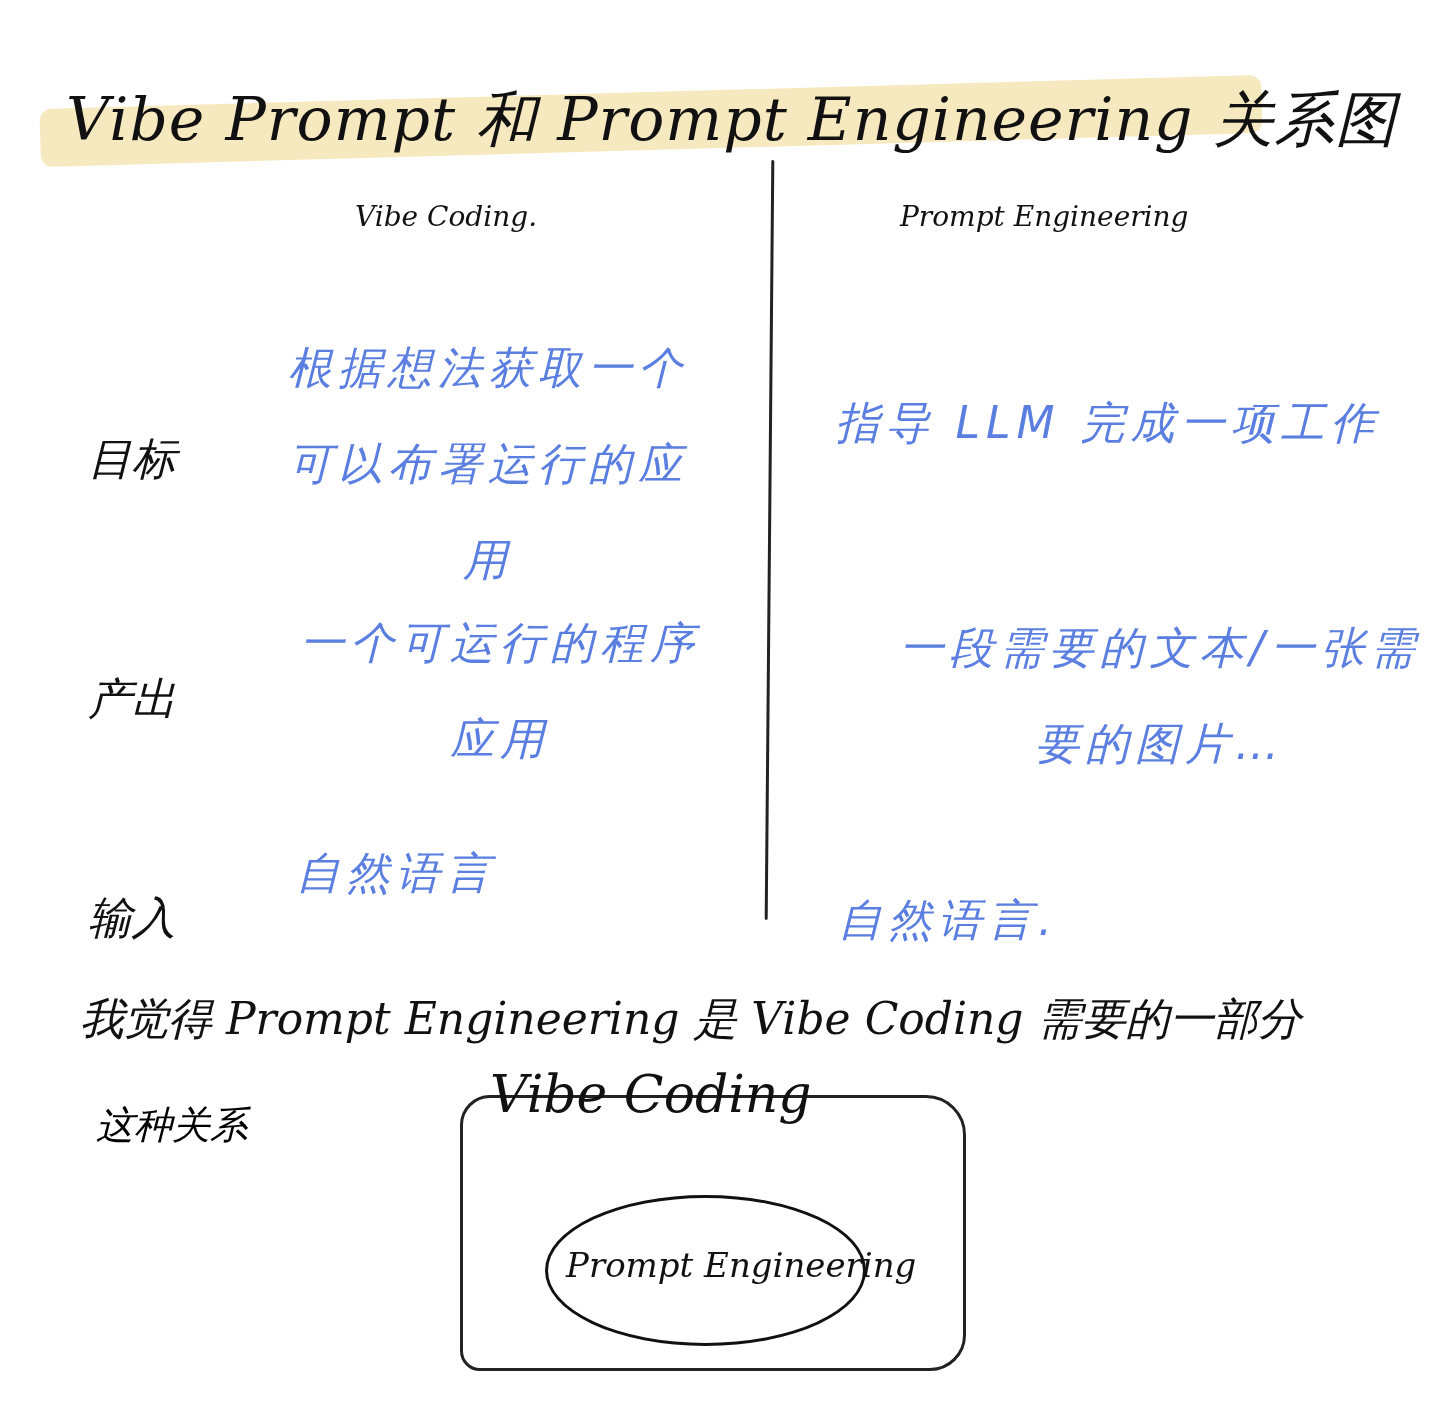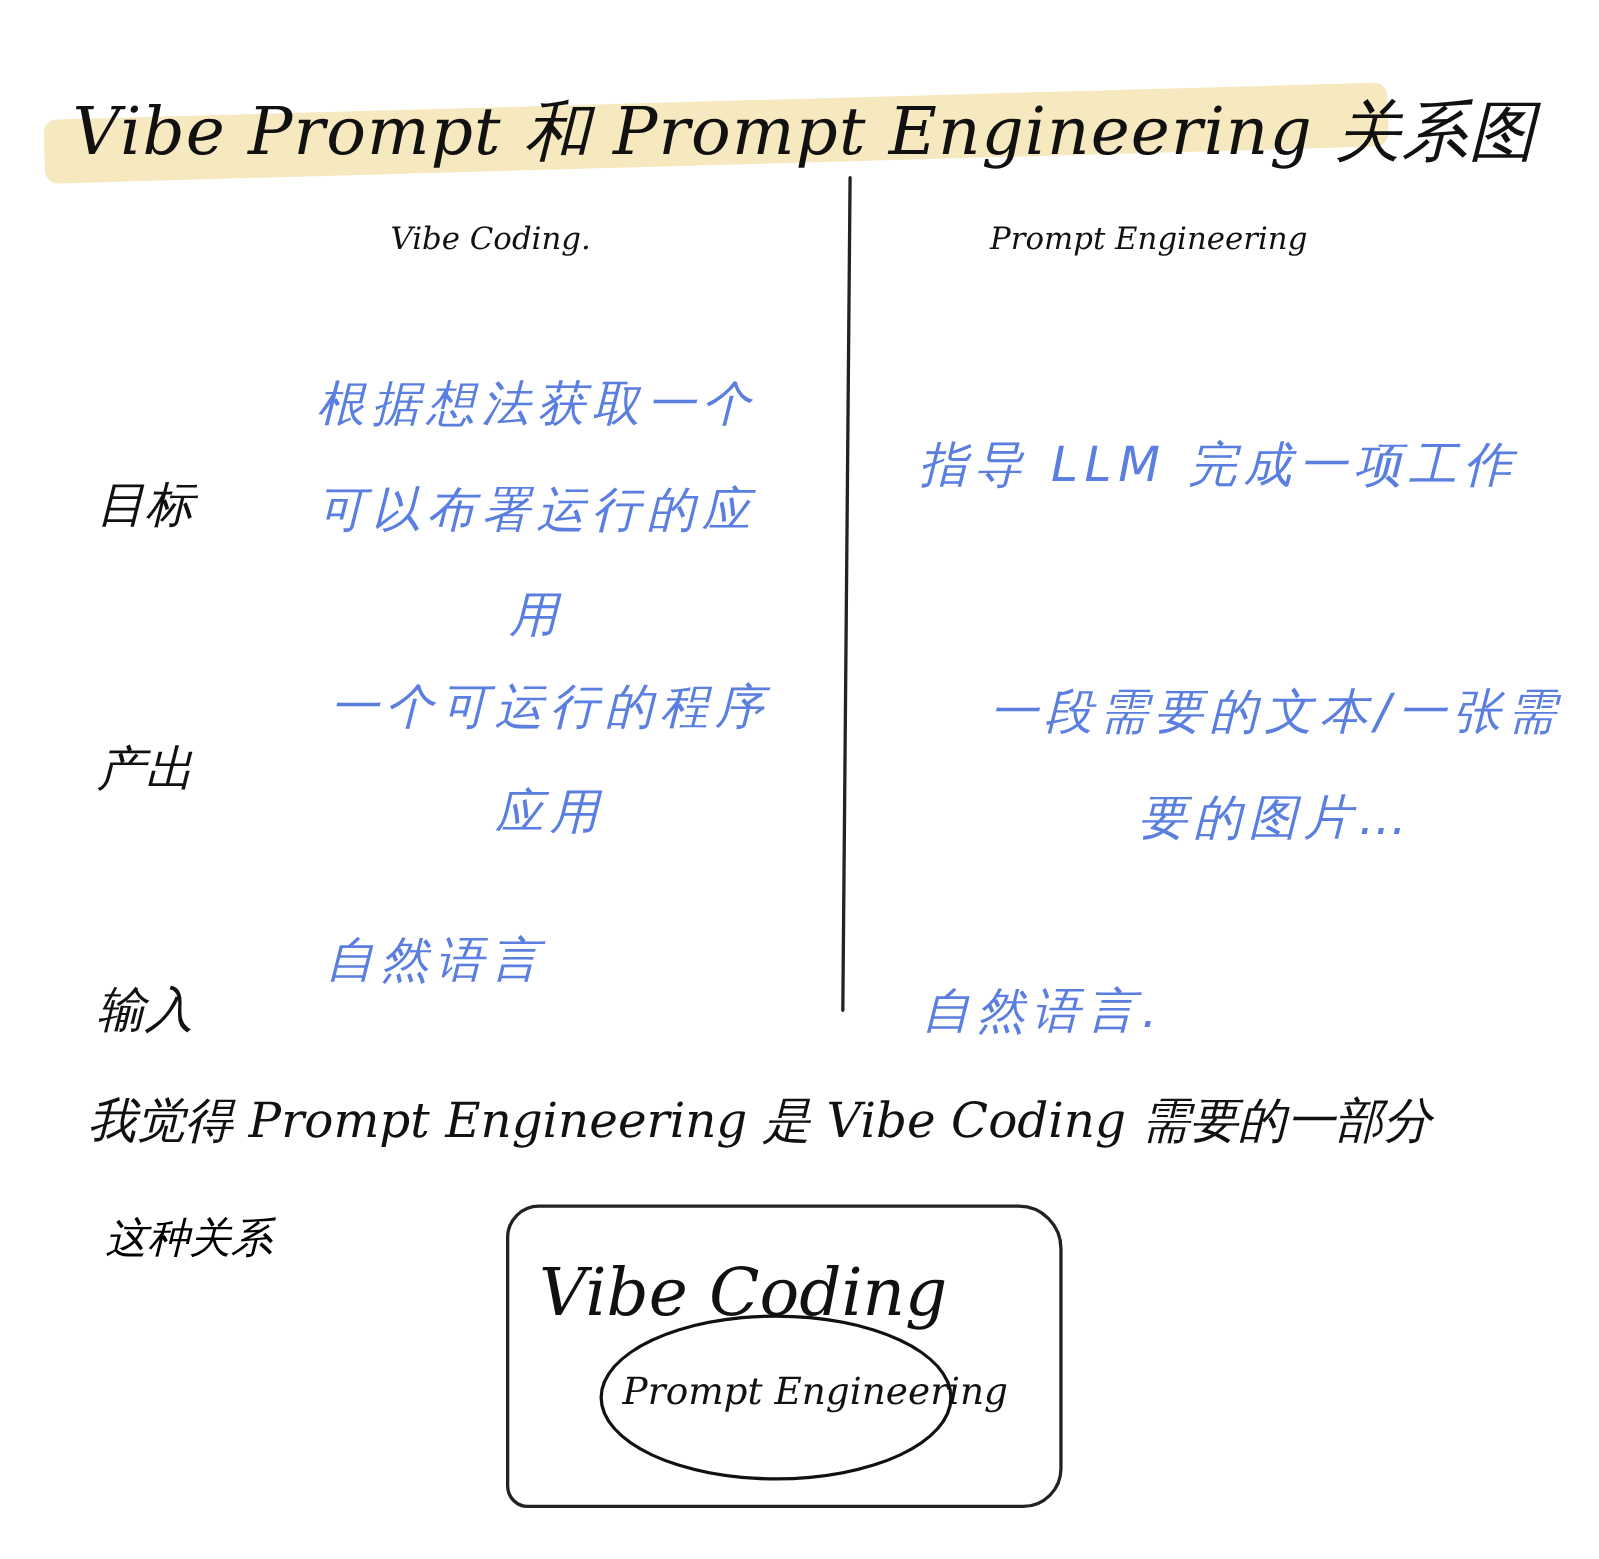--- a/index.html
+++ b/index.html
@@ -22,21 +22,21 @@
     }
     .col-header { font-size: 28px; white-space: nowrap; }
     .row-label { font-size: 44px; color: #111; font-family: "DejaVu Sans", sans-serif; font-style: italic; }
     .cell { font-size: 44px; line-height: 96px; letter-spacing: 6px; }
     .conclusion { left: 80px; top: 990px; font-size: 44px; white-space: nowrap; font-style: italic; }
     .relation-label { left: 96px; top: 1100px; font-size: 38px; font-family: "DejaVu Sans", sans-serif; font-style: italic; }
     .outer-box {
       position: absolute; left: 460px; top: 1095px; width: 500px; height: 270px;
       border: 3px solid #222; border-radius: 30px 40px 36px 20px;
     }
-    .outer-label { left: 490px; top: 1140px; font-size: 60px; }
+    .outer-label { left: 490px; top: 1064px; font-size: 52px; }
     .inner-ellipse {
       position: absolute; left: 545px; top: 1195px; width: 315px; height: 145px;
       border: 3px solid #111; border-radius: 50%;
     }
     .inner-label { left: 566px; top: 1245px; font-size: 34px; white-space: nowrap; }
   </style>
 </head>
 <body>
 
 <div class="highlight"></div>

